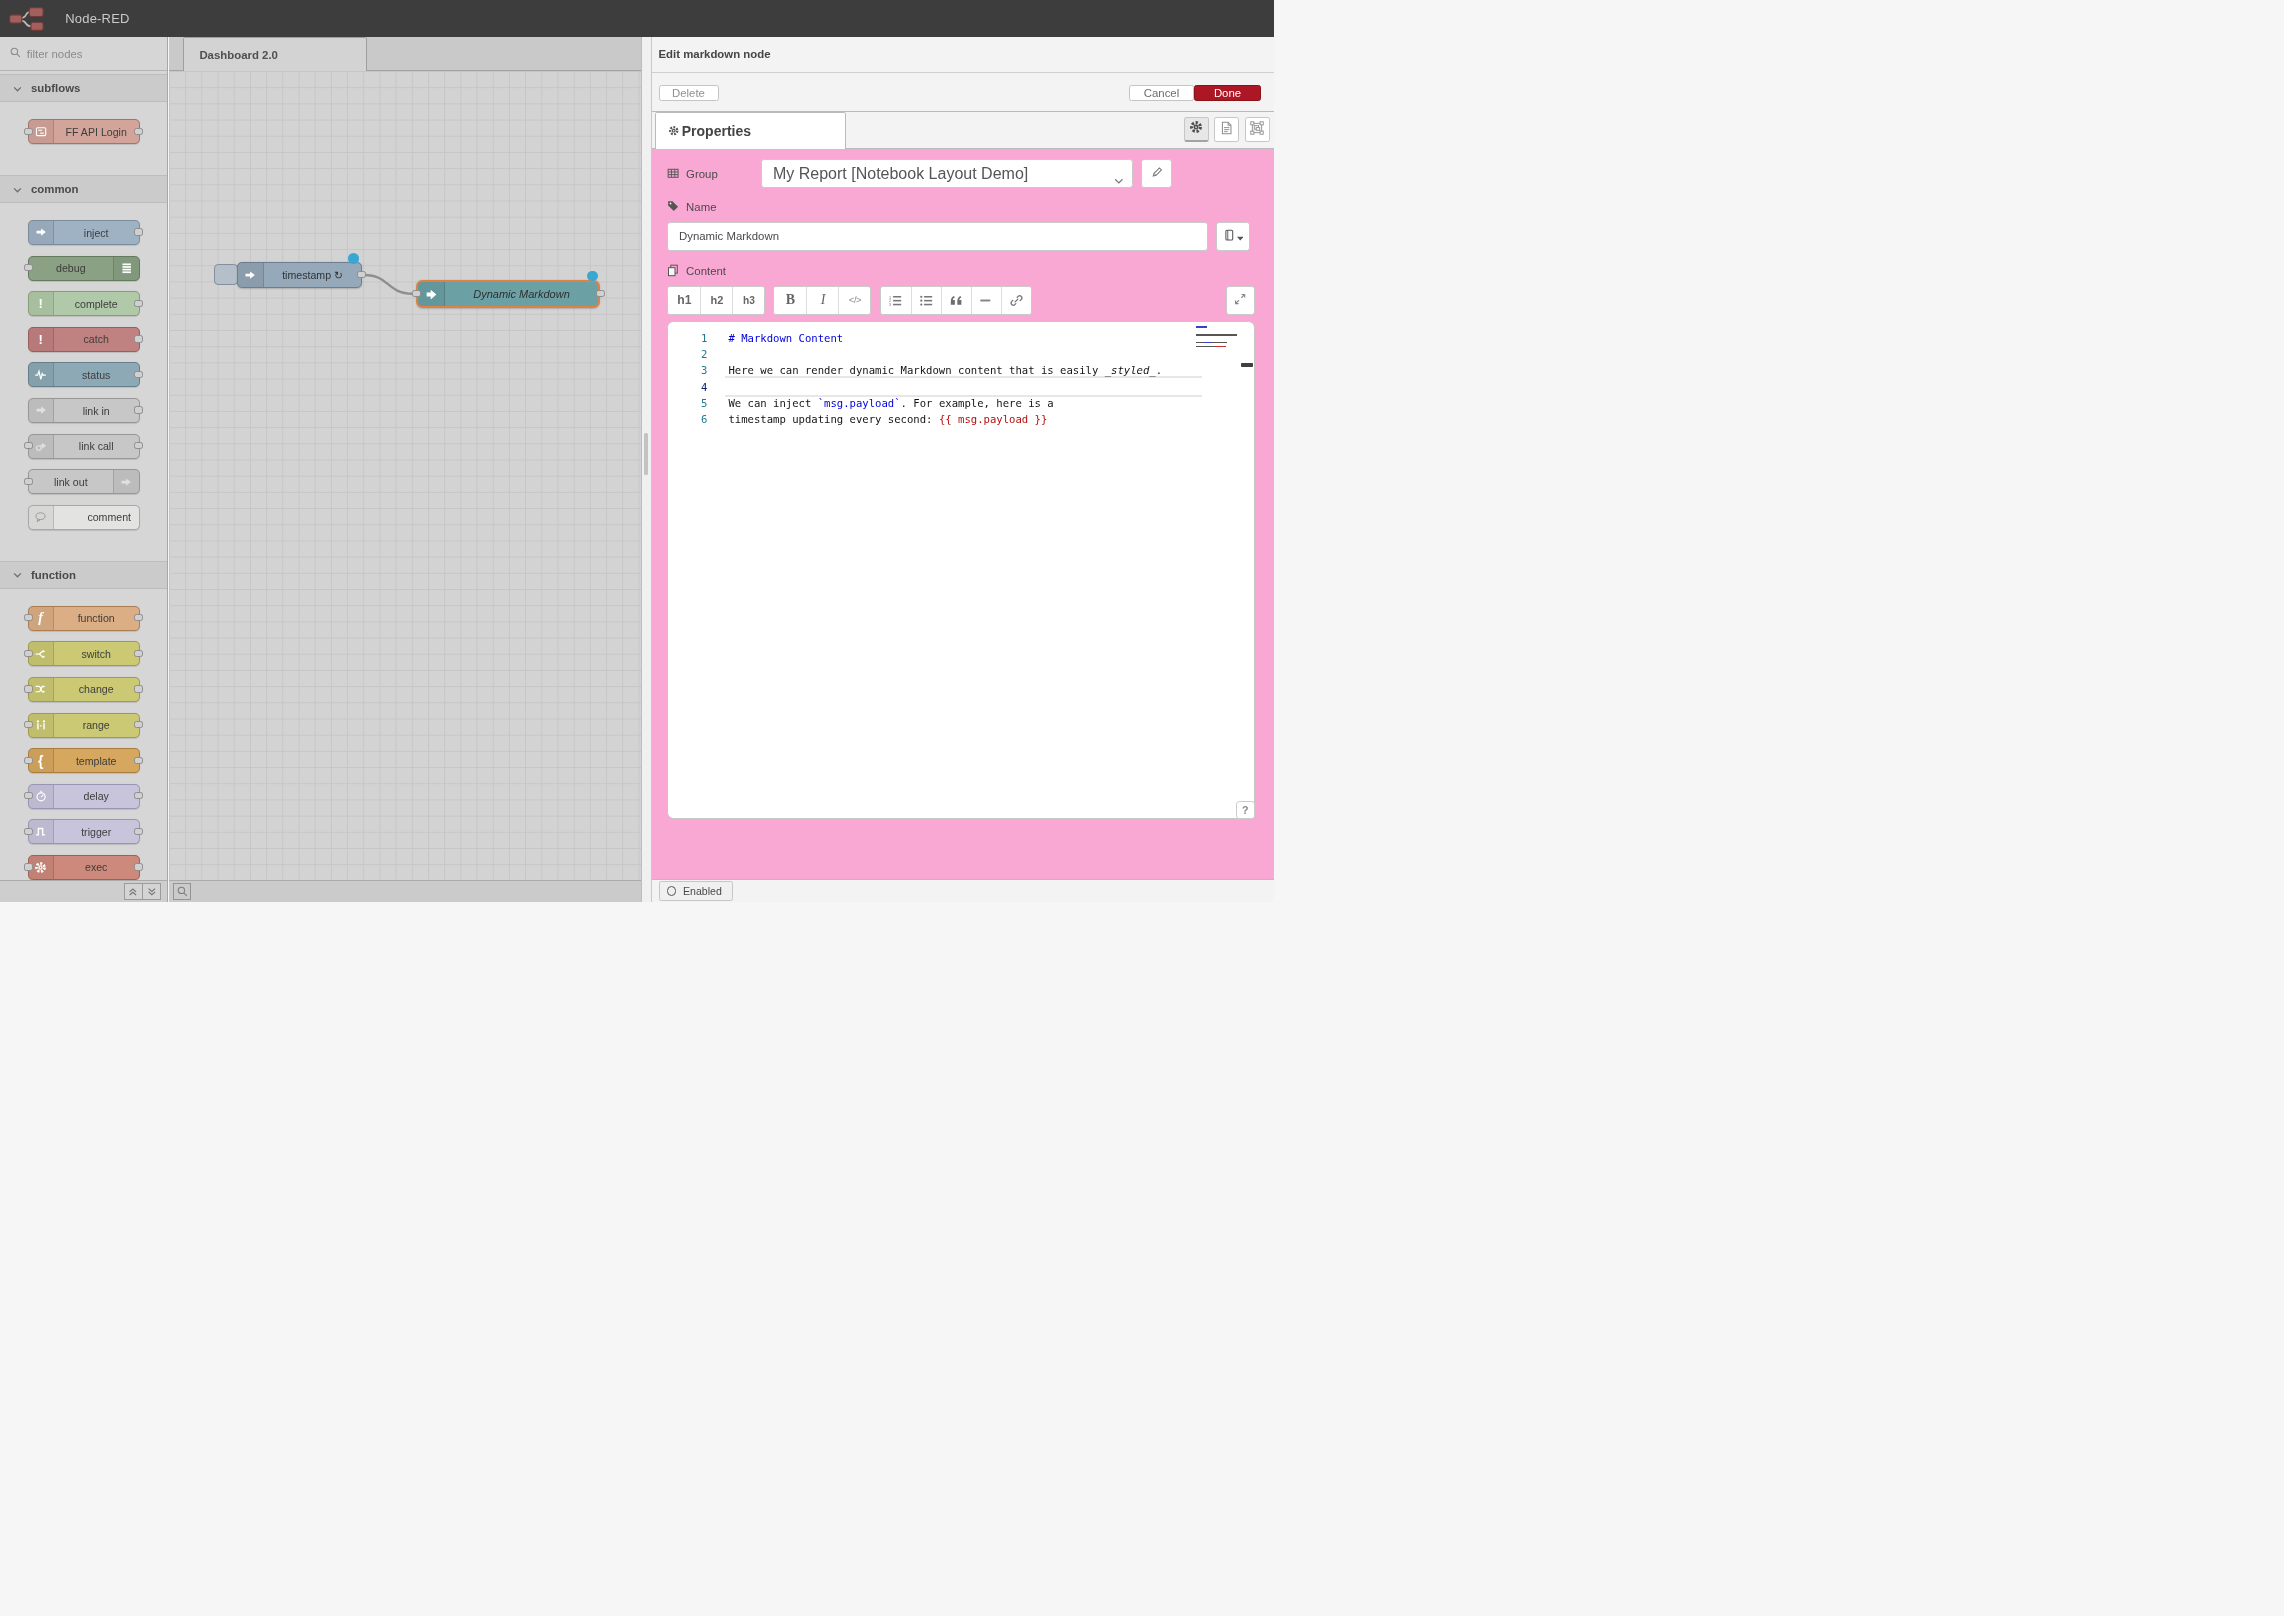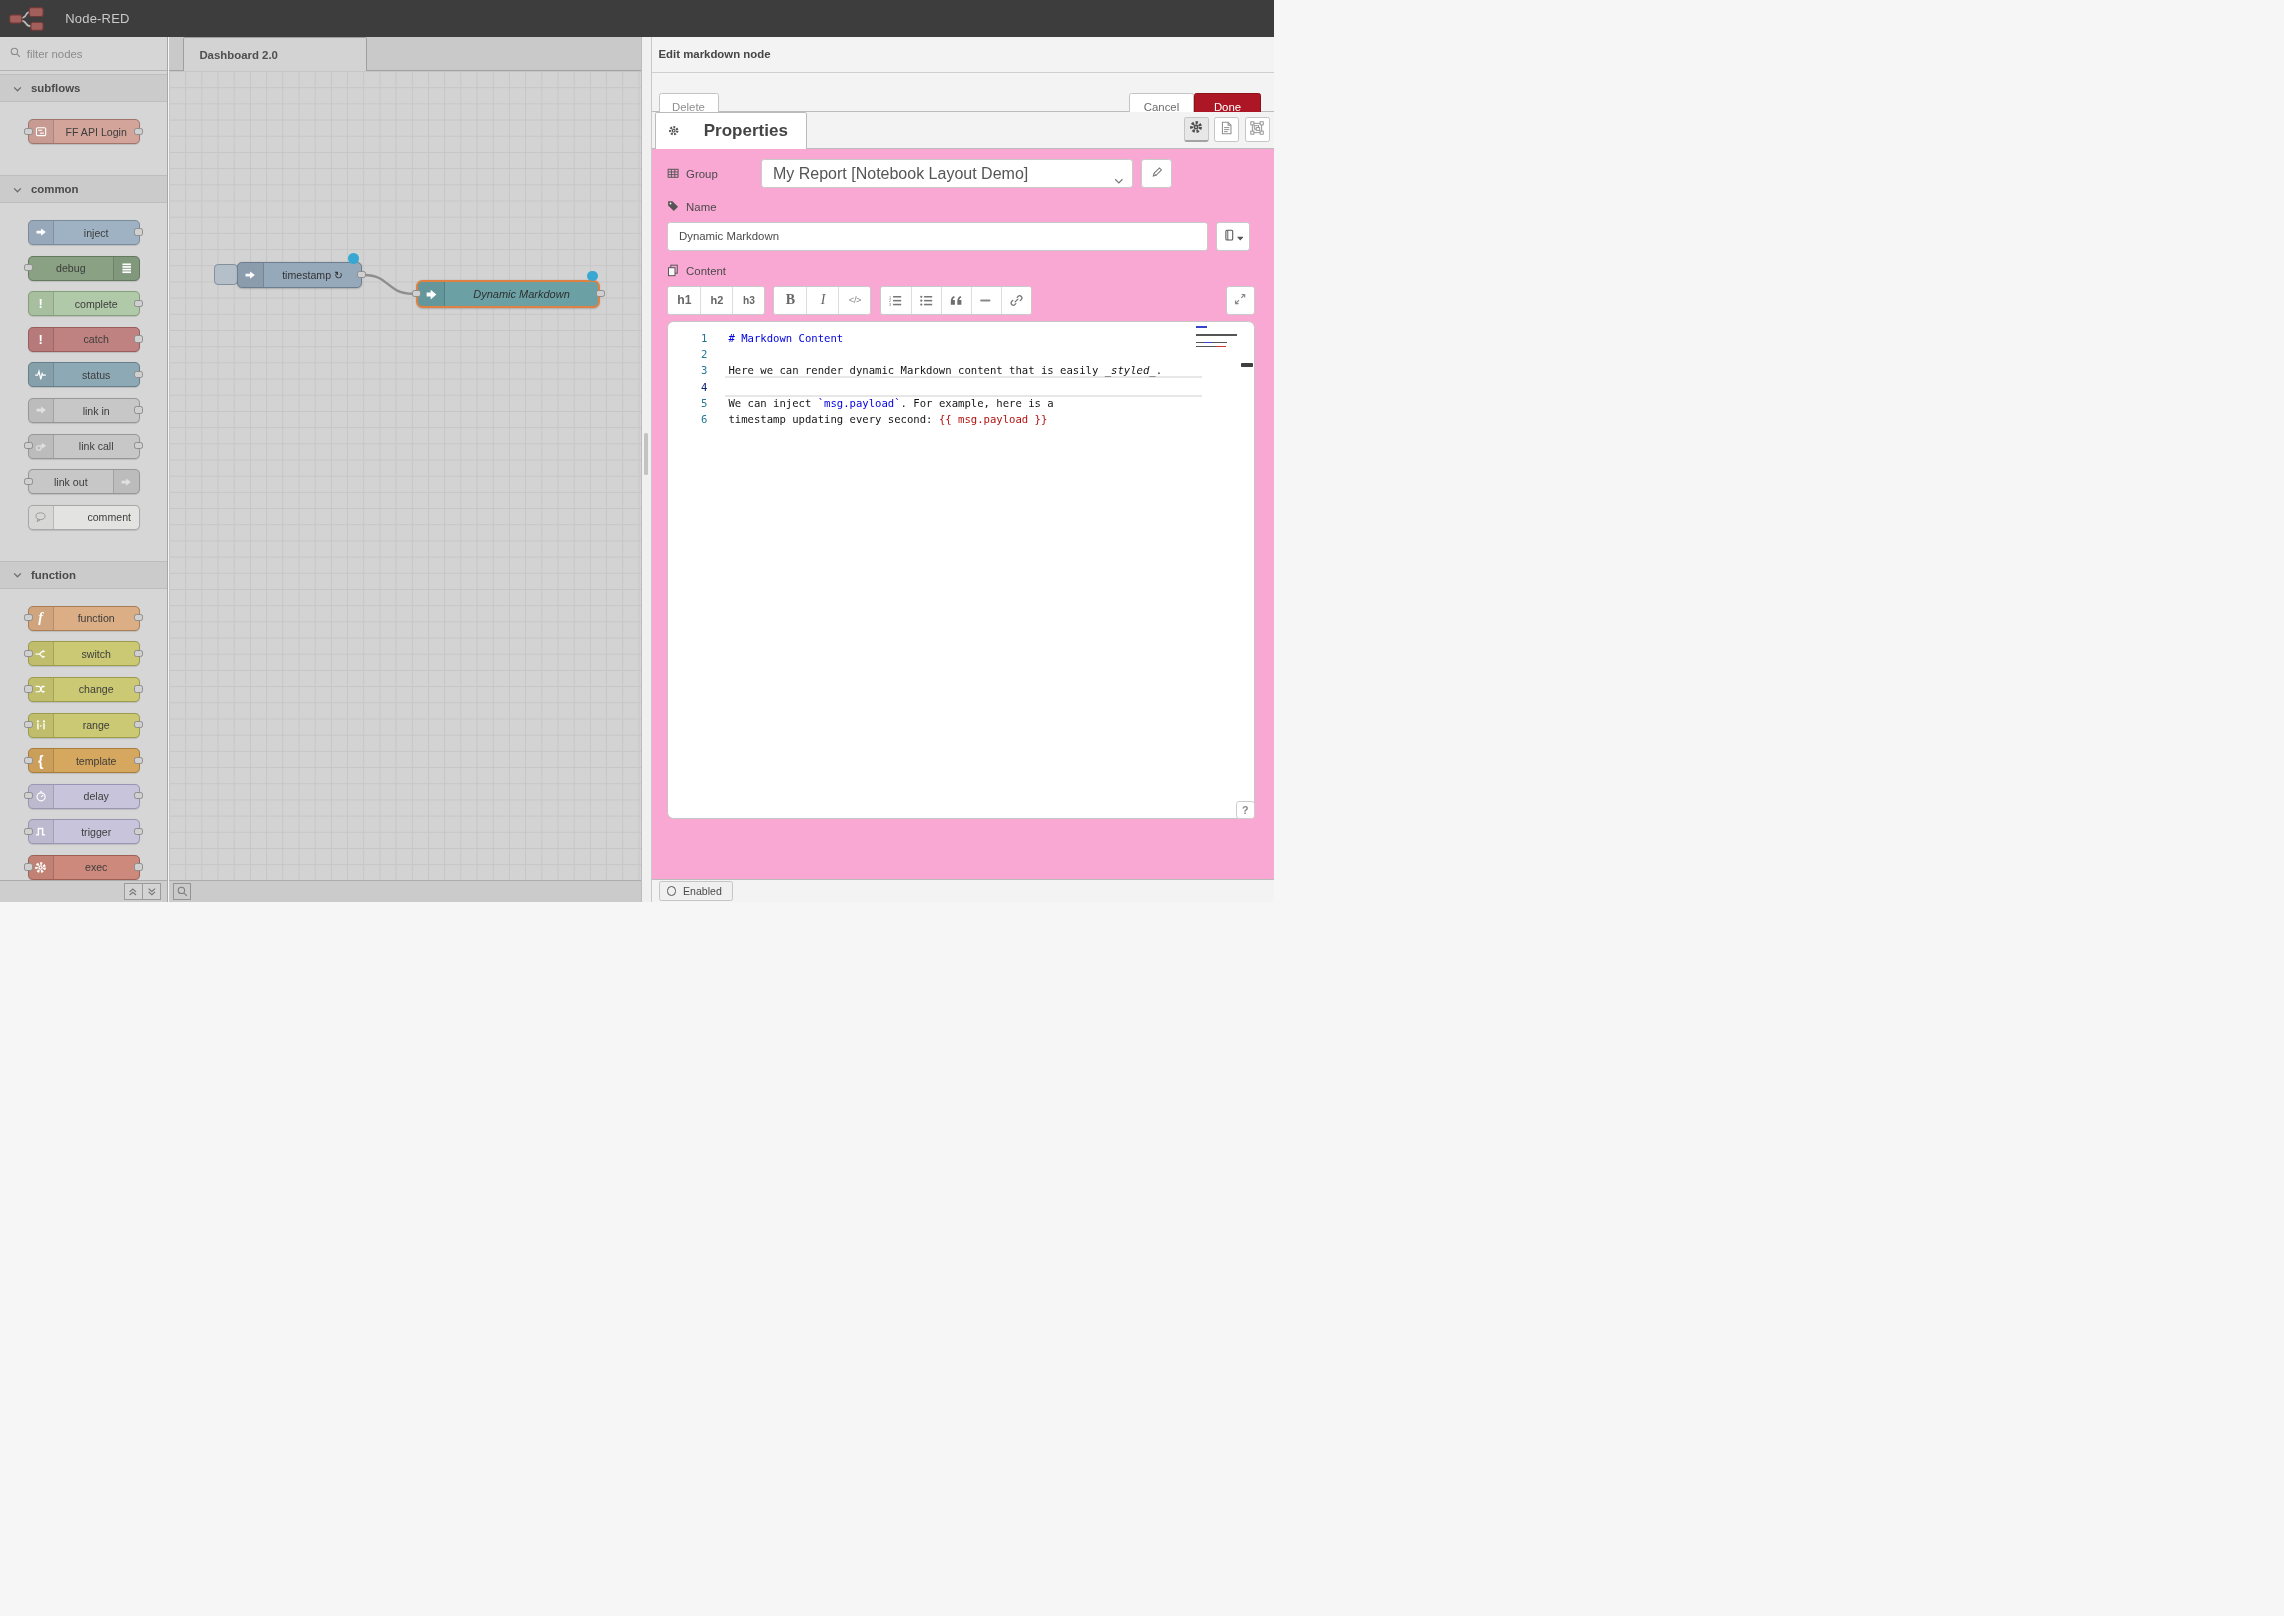--- a/index.html
+++ b/index.html
@@ -42,26 +42,26 @@
   .fn-label{flex:1;display:flex;align-items:center;justify-content:center;font-size:10.6px;color:#333;}
   .inject-btn{position:absolute;width:23.6px;height:21px;background:#b5bfc9;border:0.8px solid #828f9c;border-radius:4.1px;box-sizing:border-box;}
   .changed-dot{position:absolute;width:10.6px;height:10.6px;border-radius:50%;}
 
   
   .tray-grip{position:absolute;top:37px;bottom:0;left:641px;width:9.7px;background:#f0f0f0;border-left:0.8px solid #bcbcbc;box-sizing:border-box;z-index:5;}
   .grip-bar{position:absolute;top:396px;left:2.4px;width:4.1px;height:42px;background:#c3c3c3;border-radius:1.6px;}
   .tray{position:absolute;top:37px;left:651px;right:0;bottom:0;background:#f8f8f8;border-left:0.8px solid #c9c9c9;box-sizing:border-box;z-index:6;}
   .tray-title{position:absolute;top:0;left:0;right:0;height:36px;background:#f3f3f3;border-bottom:0.8px solid #cfcfcf;line-height:35px;padding-left:6.5px;font-weight:bold;font-size:11.4px;color:#454545;box-sizing:border-box;}
   .tray-toolbar{position:absolute;top:36px;left:0;right:0;height:39px;background:#f3f3f3;border-bottom:0.8px solid #bbb;box-sizing:border-box;}
-  .btn{position:absolute;top:20px;height:27px;background:#fff;border:0.8px solid #c4c4c4;border-radius:2.4px;font-size:11.4px;display:flex;align-items:center;justify-content:center;box-sizing:border-box;font-family:inherit;}
+  .btn{position:absolute;top:12px;height:16px;background:#fff;border:0.8px solid #c4c4c4;border-radius:2.4px;font-size:11.4px;display:flex;align-items:center;justify-content:center;box-sizing:border-box;font-family:inherit;}
   .btn-delete{left:6.5px;width:60px;color:#8f8f8f;}
   .btn-cancel{right:80px;width:65px;color:#6c6c6c;}
   .btn-done{right:13px;width:67px;background:#ad1625;border-color:#8c1218;color:#fff;}
   .tray-tabs{position:absolute;top:75px;left:0;right:0;height:37px;background:#f3f3f3;border-bottom:0.8px solid #bbb;box-sizing:border-box;z-index:2;}
-  .tab-properties{position:absolute;left:3.2px;top:0;height:37px;width:152px;background:#fff;border:0.8px solid #bbb;border-bottom:none;border-radius:2.4px 2.4px 0 0;display:flex;align-items:center;gap:24px;padding-left:12.2px;font-weight:bold;font-size:17px;color:#444;box-sizing:border-box;z-index:3;}
+  .tab-properties{position:absolute;left:3.2px;top:0;height:37px;width:191px;background:#fff;border:0.8px solid #bbb;border-bottom:none;border-radius:2.4px 2.4px 0 0;display:flex;align-items:center;gap:2px;padding-left:12.2px;font-weight:bold;font-size:14px;color:#444;box-sizing:border-box;z-index:3;}
   .tab-btns{position:absolute;right:4.1px;top:4.9px;display:flex;gap:5.7px;}
   .tb{width:25px;height:25px;border:0.8px solid #c6c6c6;border-radius:2.4px;background:#fff;display:flex;align-items:center;justify-content:center;box-sizing:border-box;}
   .tb.active{background:#e7e7e7;border-bottom:2.4px solid #a3a3a3;}
   .tray-form{position:absolute;top:111px;bottom:23px;left:0;right:0;padding:11.4px 19.5px 0 15.4px;box-sizing:border-box;background:#f9a8d4;}
   .frow{display:flex;align-items:center;height:29px;}
   .frow-label{width:94px;display:flex;align-items:center;gap:6.5px;font-size:11.4px;color:#4a4a4a;flex:none;}
   .label-line{display:flex;align-items:center;gap:6.5px;font-size:11.4px;color:#4a4a4a;}
   .select-box{position:relative;width:372px;height:29px;background:#fff;border:0.8px solid #c9c9c9;border-radius:3.2px;display:flex;align-items:center;padding-left:10.6px;font-size:16px;color:#555;box-sizing:border-box;}
   .select-chevron{position:absolute;right:9px;top:10.6px;}
   .sq-btn{width:31px;height:29px;background:#fff;border:0.8px solid #c9c9c9;border-radius:3.2px;display:flex;align-items:center;justify-content:center;margin-left:8.1px;box-sizing:border-box;}

